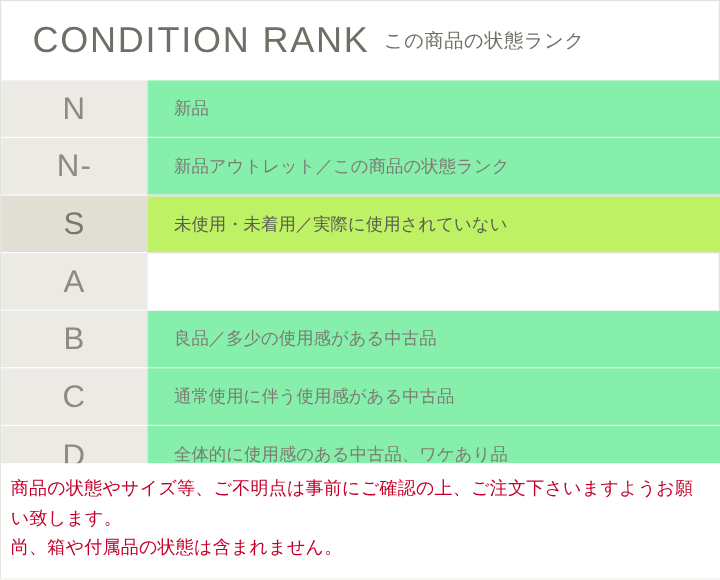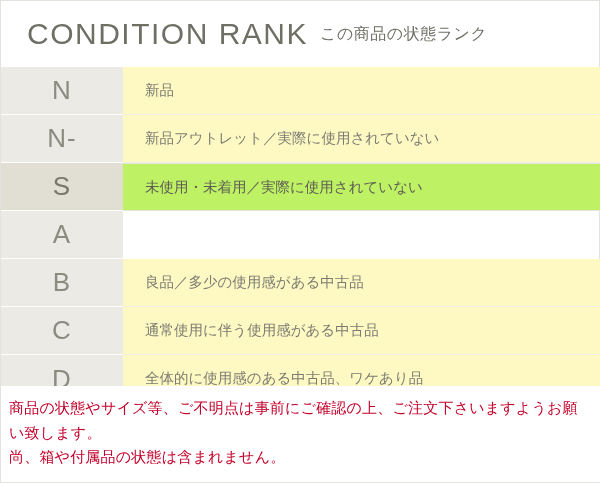--- a/index.html
+++ b/index.html
@@ -74,21 +74,21 @@
     border-bottom: 1px solid #ffffff;
     box-sizing: border-box;
   }
   .rank-row .rank-desc {
     flex: 1 1 auto;
     display: flex;
     align-items: center;
     padding-left: 22px;
     font-size: 14.5px;
     color: #7c7c72;
-    background: #fef9c3;
+    background: #86efac;
     border-bottom: 1px solid #efefe9;
     box-sizing: border-box;
   }
   .rank-row.highlight .rank-letter {
     background: #e1ded3;
     color: #77776c;
   }
   .rank-row.highlight .rank-desc {
     background: #bef264;
     color: #5d5d55;
@@ -128,21 +128,21 @@
 
   <div class="rank-table">
 
     <div class="rank-row">
       <div class="rank-letter">N</div>
       <div class="rank-desc">新品</div>
     </div>
 
     <div class="rank-row">
       <div class="rank-letter">N-</div>
-      <div class="rank-desc">新品アウトレット／実際に使用されていない</div>
+      <div class="rank-desc">新品アウトレット／この商品の状態ランク</div>
     </div>
 
     <div class="rank-row highlight">
       <div class="rank-letter">S</div>
       <div class="rank-desc">未使用・未着用／実際に使用されていない</div>
     </div>
 
     <div class="rank-row">
       <div class="rank-letter">A</div>
     </div>

